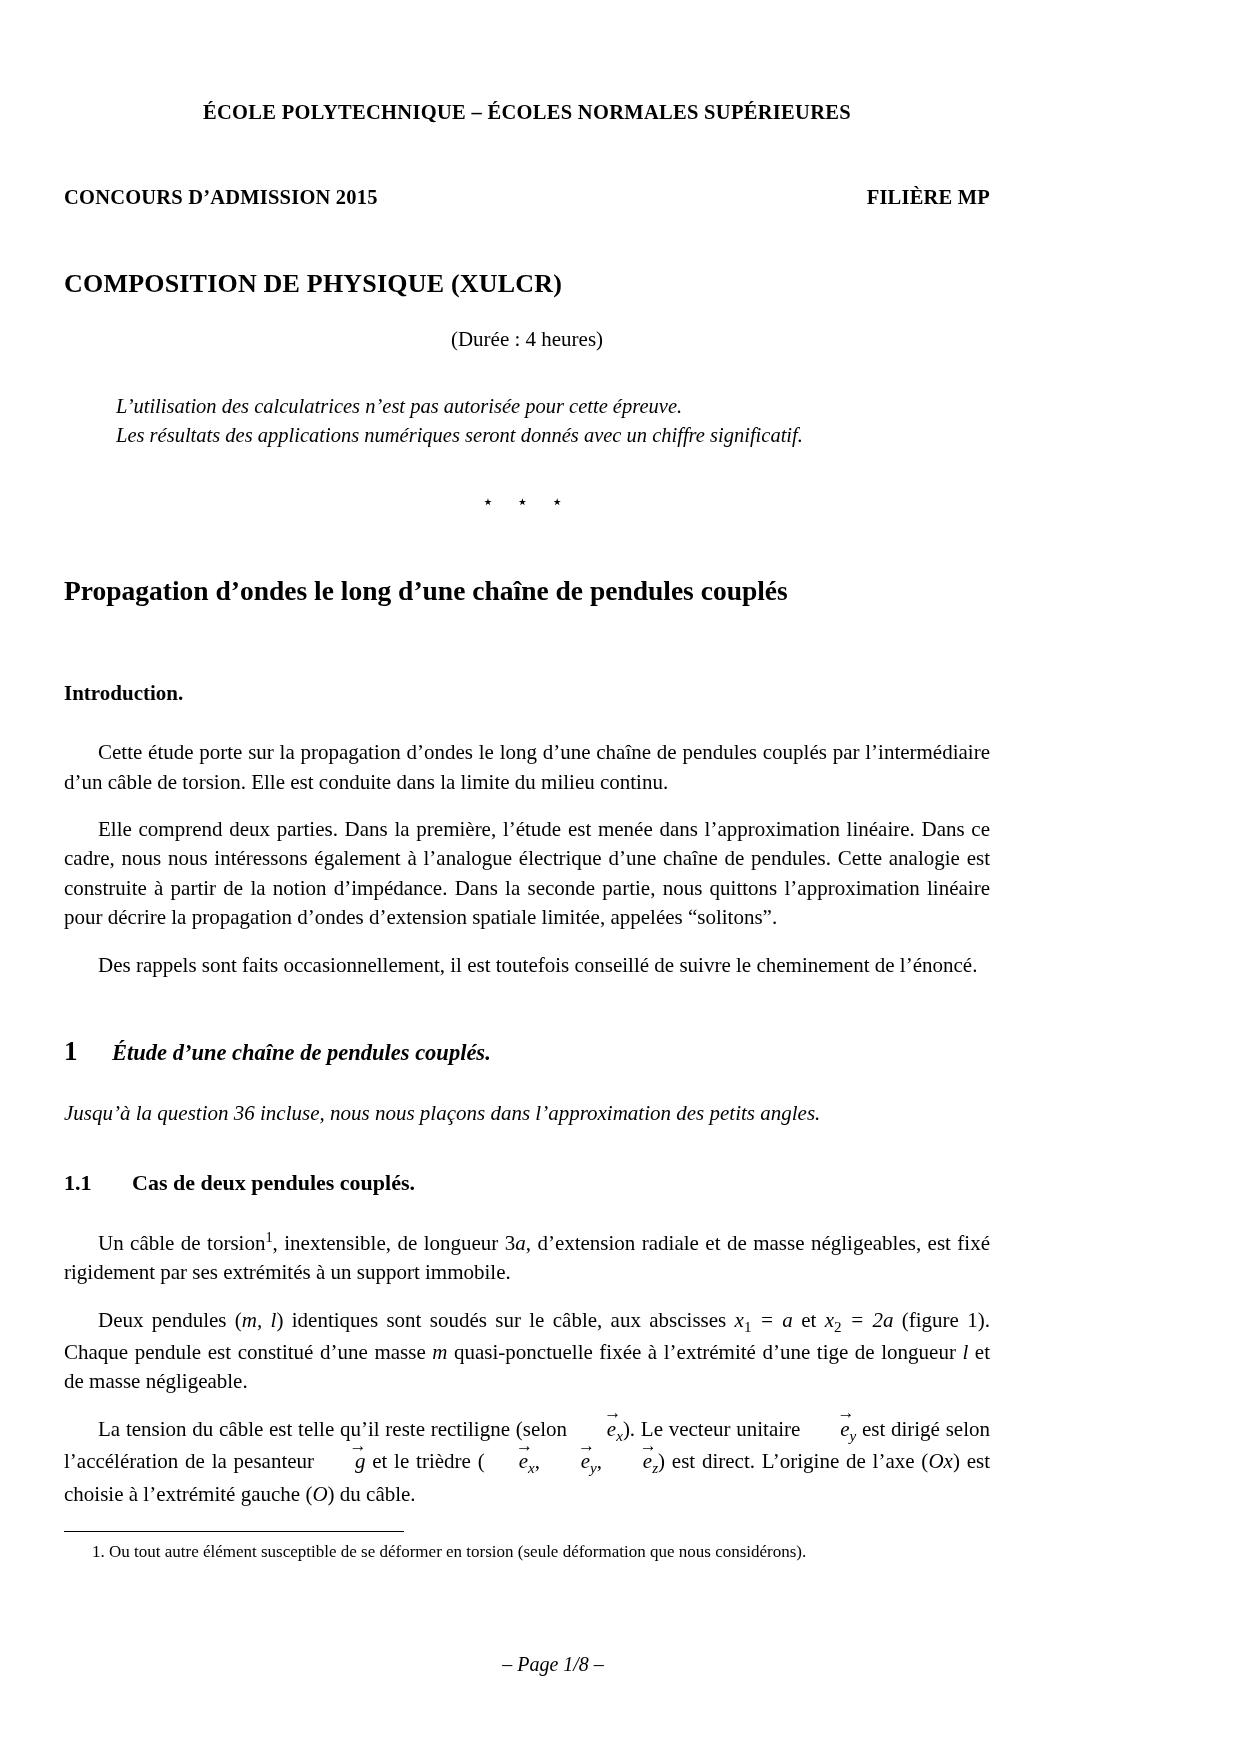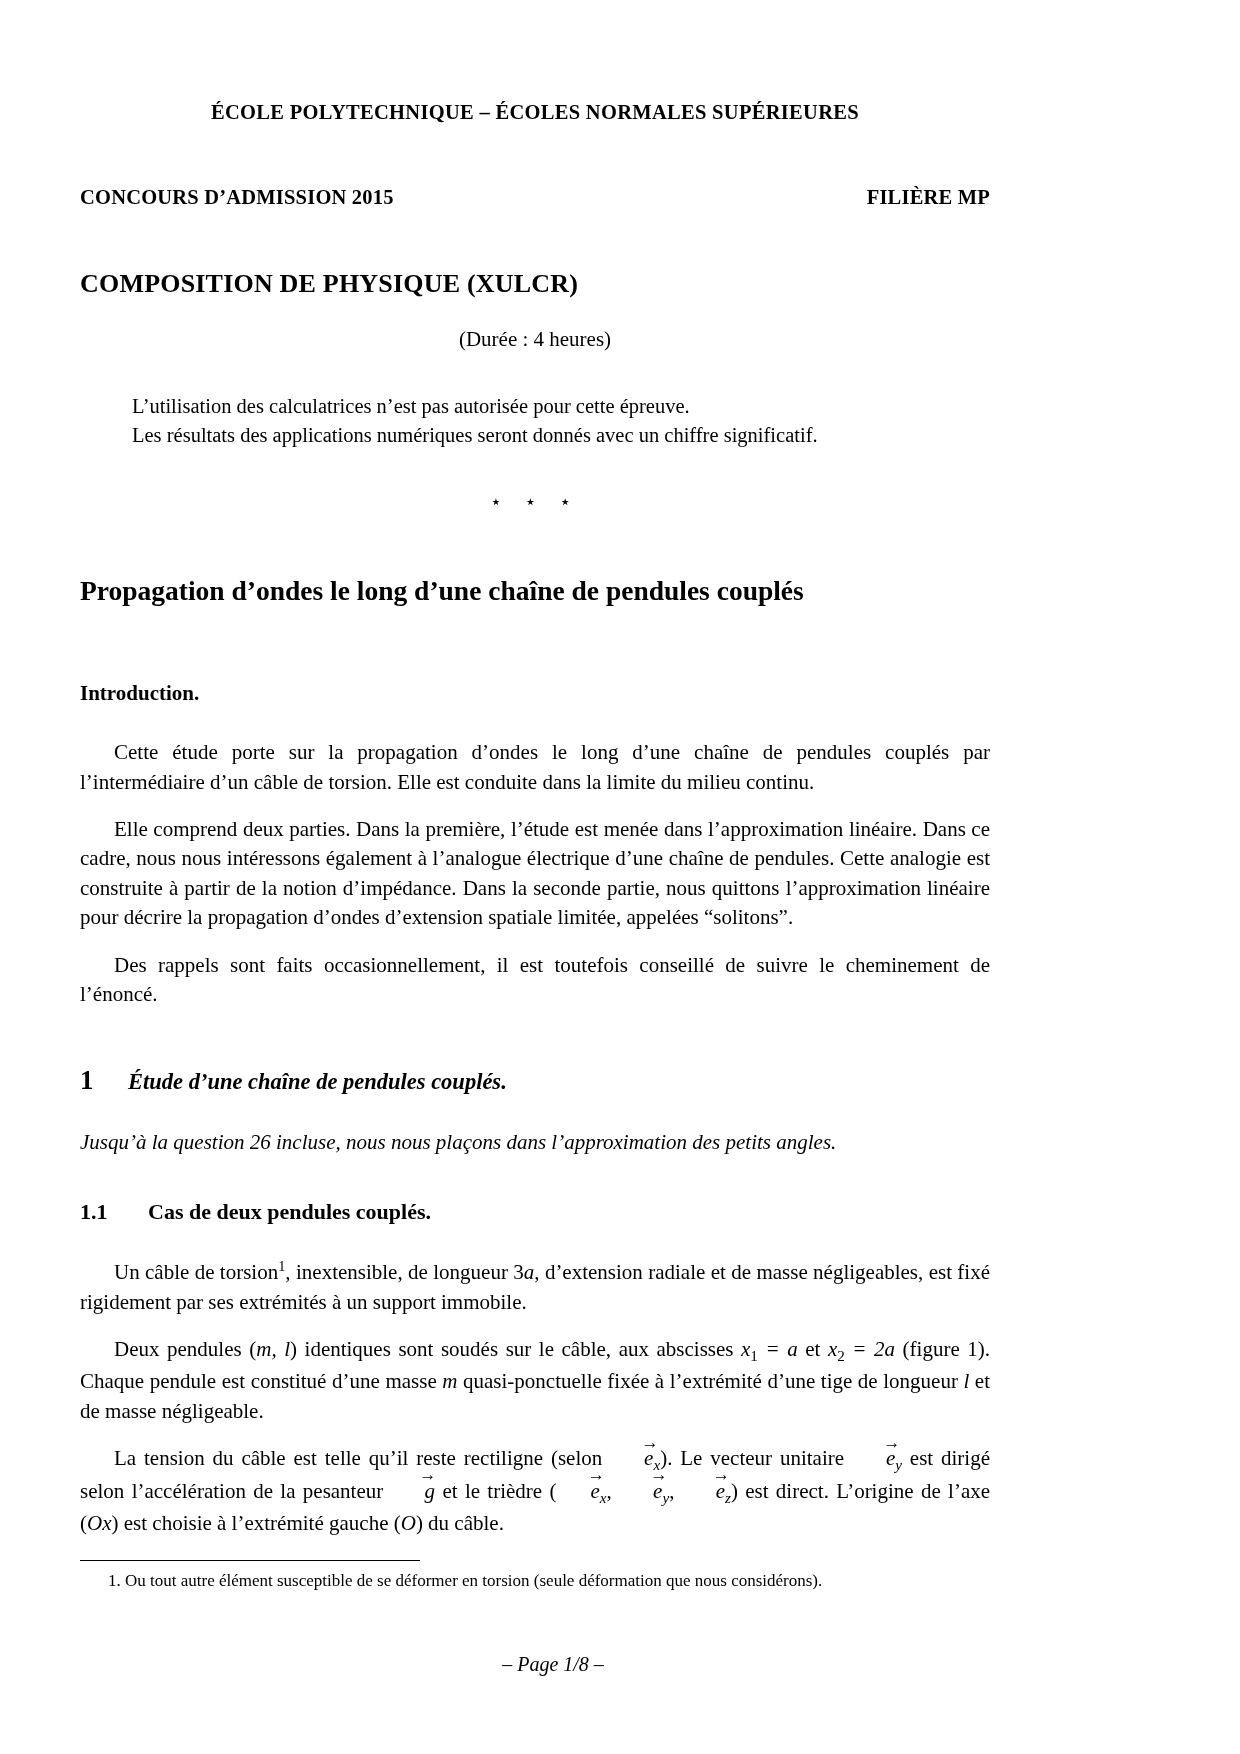--- a/index.html
+++ b/index.html
@@ -11,21 +11,21 @@
     height: 1754px;
     background: #ffffff;
     font-family: "Liberation Serif", serif;
     color: #000000;
   }
   .page {
     position: relative;
     width: 1102px;
     height: 1754px;
     box-sizing: border-box;
-    padding: 95px 112px 60px 80px;
+    padding: 95px 112px 60px 64px;
     border-radius: 16px;
   }
   .header-institution {
     text-align: center;
     font-weight: bold;
     font-size: 20.5px;
     letter-spacing: 0.3px;
     margin-top: 6px;
   }
   .header-row {
@@ -46,20 +46,21 @@
     letter-spacing: 0.2px;
   }
   .duration {
     text-align: center;
     font-size: 21px;
     margin-top: 28px;
   }
   .notice {
     margin-top: 40px;
     margin-left: 52px;
+    font-style: italic;
     font-size: 20.5px;
     line-height: 1.42;
   }
   .stars {
     text-align: center;
     font-size: 19px;
     margin-top: 40px;
     letter-spacing: 9px;
   }
   .main-title {
@@ -186,21 +187,21 @@
 
   <p class="body-text first">Cette étude porte sur la propagation d’ondes le long d’une chaîne de pendules couplés par l’intermédiaire d’un câble de torsion. Elle est conduite dans la limite du milieu continu.</p>
   <p class="body-text">Elle comprend deux parties. Dans la première, l’étude est menée dans l’approximation linéaire. Dans ce cadre, nous nous intéressons également à l’analogue électrique d’une chaîne de pendules. Cette analogie est construite à partir de la notion d’impédance. Dans la seconde partie, nous quittons l’approximation linéaire pour décrire la propagation d’ondes d’extension spatiale limitée, appelées “solitons”.</p>
   <p class="body-text">Des rappels sont faits occasionnellement, il est toutefois conseillé de suivre le cheminement de l’énoncé.</p>
 
   <div class="numbered-section">
     <span class="num">1</span>
     <span class="label">Étude d’une chaîne de pendules couplés.</span>
   </div>
 
-  <div class="italic-note">Jusqu’à la question 26 incluse, nous nous plaçons dans l’approximation des petits angles.</div>
+  <div class="italic-note">Jusqu’à la question 36 incluse, nous nous plaçons dans l’approximation des petits angles.</div>
 
   <div class="subsection">
     <span class="num">1.1</span>
     <span class="label">Cas de deux pendules couplés.</span>
   </div>
 
   <p class="body-text first"><span>Un câble de torsion</span><sup class="fn">1</sup><span>, inextensible, de longueur 3</span><span class="mi">a</span><span>, d’extension radiale et de masse négligeables, est fixé rigidement par ses extrémités à un support immobile.</span></p>
 
   <p class="body-text"><span>Deux pendules (</span><span class="mi">m, l</span><span>) identiques sont soudés sur le câble, aux abscisses </span><span class="mi">x</span><sub>1</sub><span class="mi"> = a</span><span> et </span><span class="mi">x</span><sub>2</sub><span class="mi"> = 2a</span><span> (figure 1). Chaque pendule est constitué d’une masse </span><span class="mi">m</span><span> quasi-ponctuelle fixée à l’extrémité d’une tige de longueur </span><span class="mi">l</span><span> et de masse négligeable.</span></p>
 

